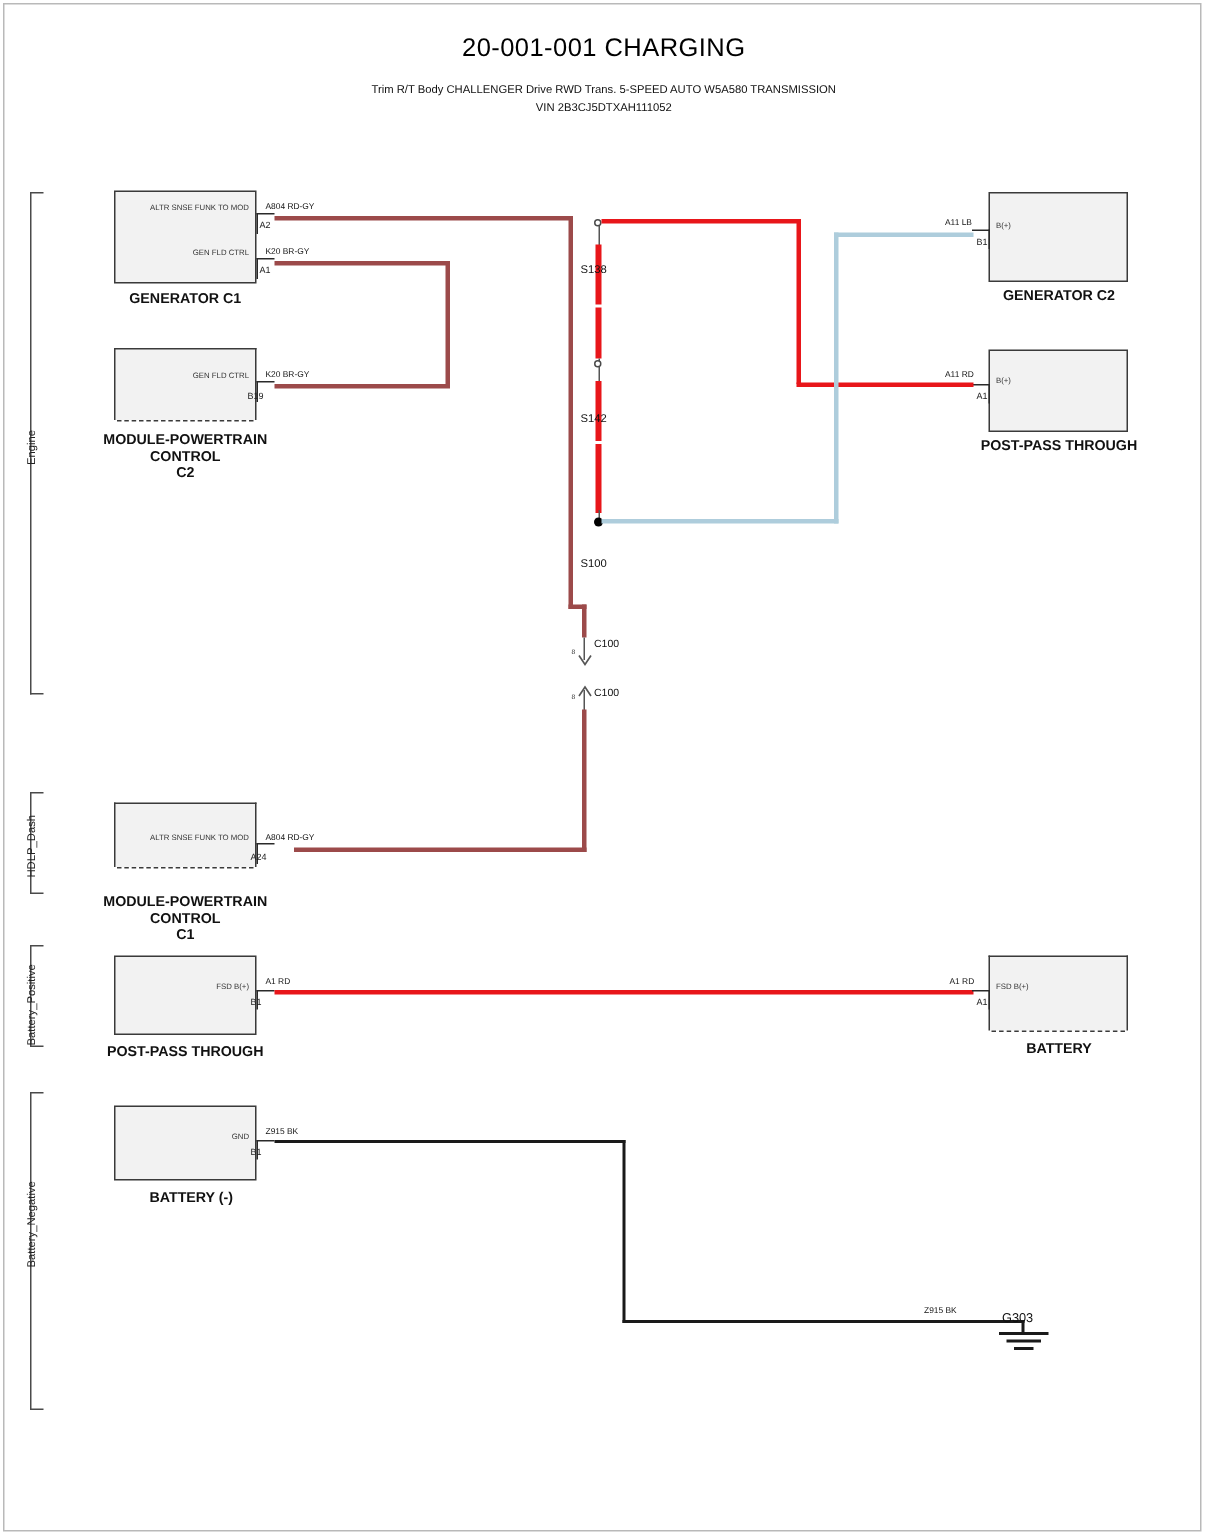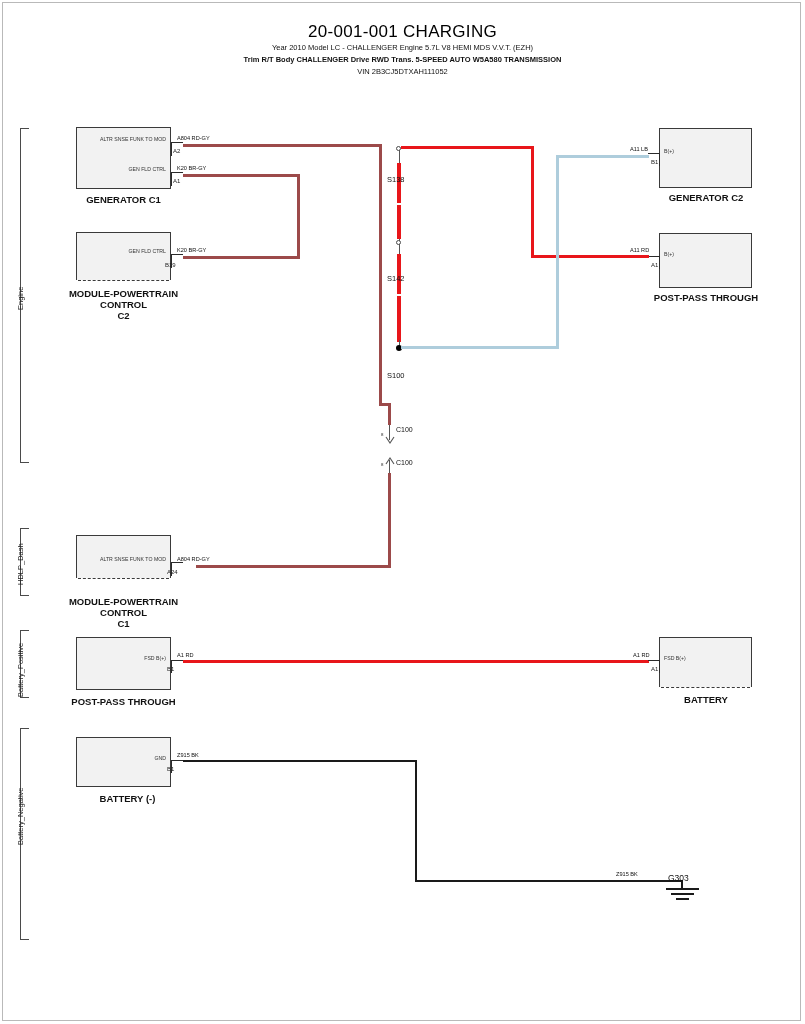--- a/index.html
+++ b/index.html
@@ -37,21 +37,21 @@
   }
   .subtitle {
     position: absolute;
     left: 0;
     width: 805px;
     text-align: center;
     font-size: 7.5px;
     color: #111;
   }
   #sub1 { top: 43px; }
-  #sub2 { top: 55px; font-weight: bold; }
+  #sub2 { top: 55px; }
   #sub3 { top: 67px; }
 
   
   .box {
     position: absolute;
     box-sizing: border-box;
     background: #f2f2f2;
     border: 1.3px solid #3a3a3a;
   }
   .box.open-bottom {
@@ -180,21 +180,20 @@
     transform: rotate(-90deg);
   }
 </style>
 </head>
 <body>
 
 <div id="page">
   <div id="page-border"></div>
 
   <div id="title">20-001-001 CHARGING</div>
-  <div class="subtitle" id="sub1">Year 2010 Model LC - CHALLENGER Engine 5.7L V8 HEMI MDS V.V.T. (EZH)</div>
   <div class="subtitle" id="sub2">Trim R/T Body CHALLENGER Drive RWD Trans. 5-SPEED AUTO W5A580 TRANSMISSION</div>
   <div class="subtitle" id="sub3">VIN 2B3CJ5DTXAH111052</div>
 
   <div class="bracket" style="left:20px; top:128px; height:335px;"></div>
   <div class="bracket-label" style="left:16px; top:310px;">Engine</div>
 
   <div class="bracket" style="left:20px; top:528px; height:68px;"></div>
   <div class="bracket-label" style="left:16px; top:585px;">HDLP_Dash</div>
 
   <div class="bracket" style="left:20px; top:630px; height:68px;"></div>

